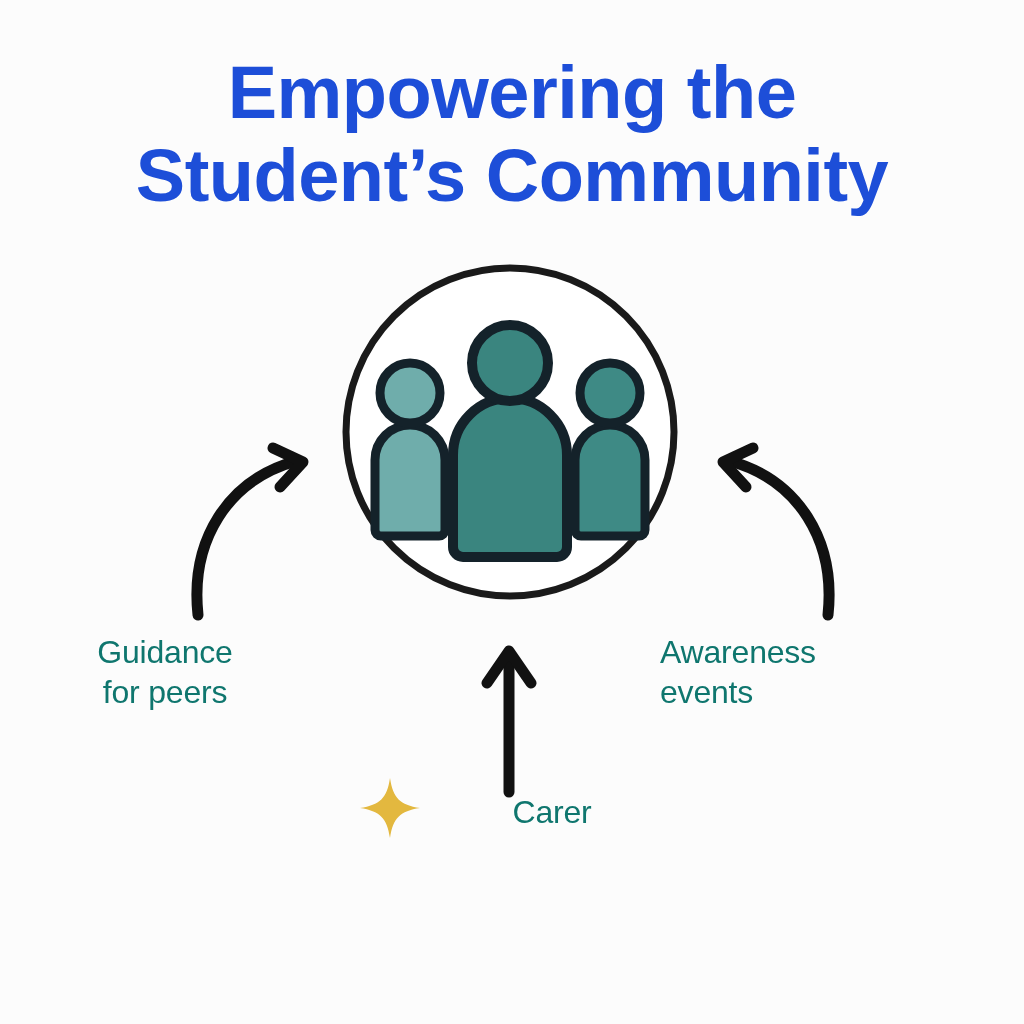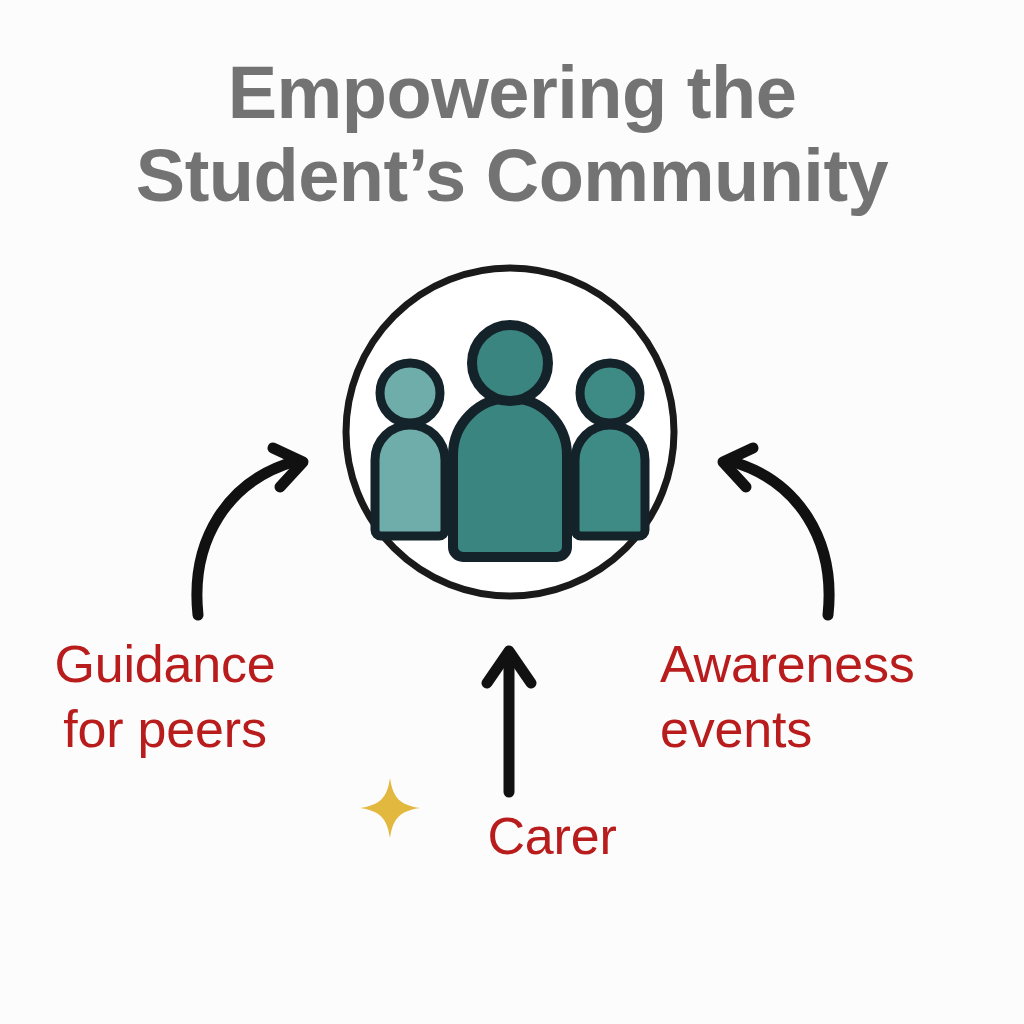--- a/index.html
+++ b/index.html
@@ -20,21 +20,21 @@
     background: #fcfcfc;
   }
 
   
   .title {
     position: absolute;
     left: 0;
     top: 52px;
     width: 1024px;
     text-align: center;
-    color: #737373;
+    color: #1d4ed8;
     font-size: 74px;
     font-weight: 700;
     line-height: 1.12;
     letter-spacing: -0.5px;
   }
   .title-line {
     display: block;
     white-space: nowrap;
   }
 
@@ -56,22 +56,22 @@
     left: 0;
     top: 0;
     width: 1024px;
     height: 1024px;
     pointer-events: none;
   }
 
   
   .label {
     position: absolute;
-    color: #b91c1c;
-    font-size: 52px;
+    color: #0f766e;
+    font-size: 32px;
     font-weight: 400;
     line-height: 1.25;
     letter-spacing: -0.2px;
     white-space: nowrap;
   }
   .label-line { display: block; }
 
   .label-left {
     left: 0;
     top: 632px;
@@ -85,21 +85,20 @@
     text-align: left;
   }
   .label-bottom {
     left: 322px;
     top: 792px;
     width: 390px;
     text-align: center;
   }
   .label-bottom .label-line:first-child {
     padding-left: 70px;
-    margin-top: 12px;
   }
 
   
   .sparkle {
     position: absolute;
     left: 358px;
     top: 776px;
     width: 64px;
     height: 64px;
   }

